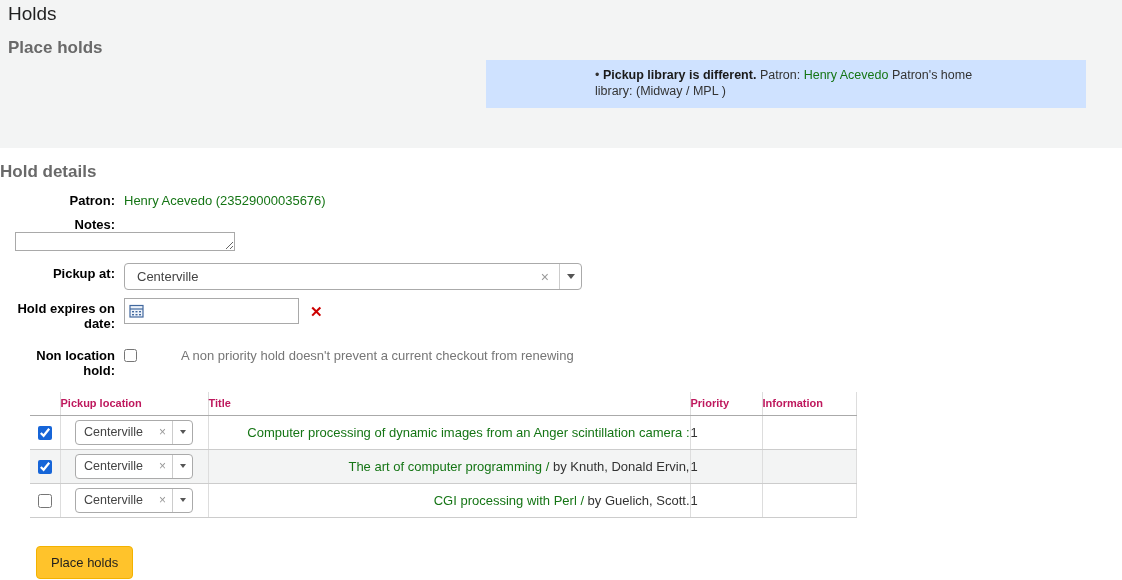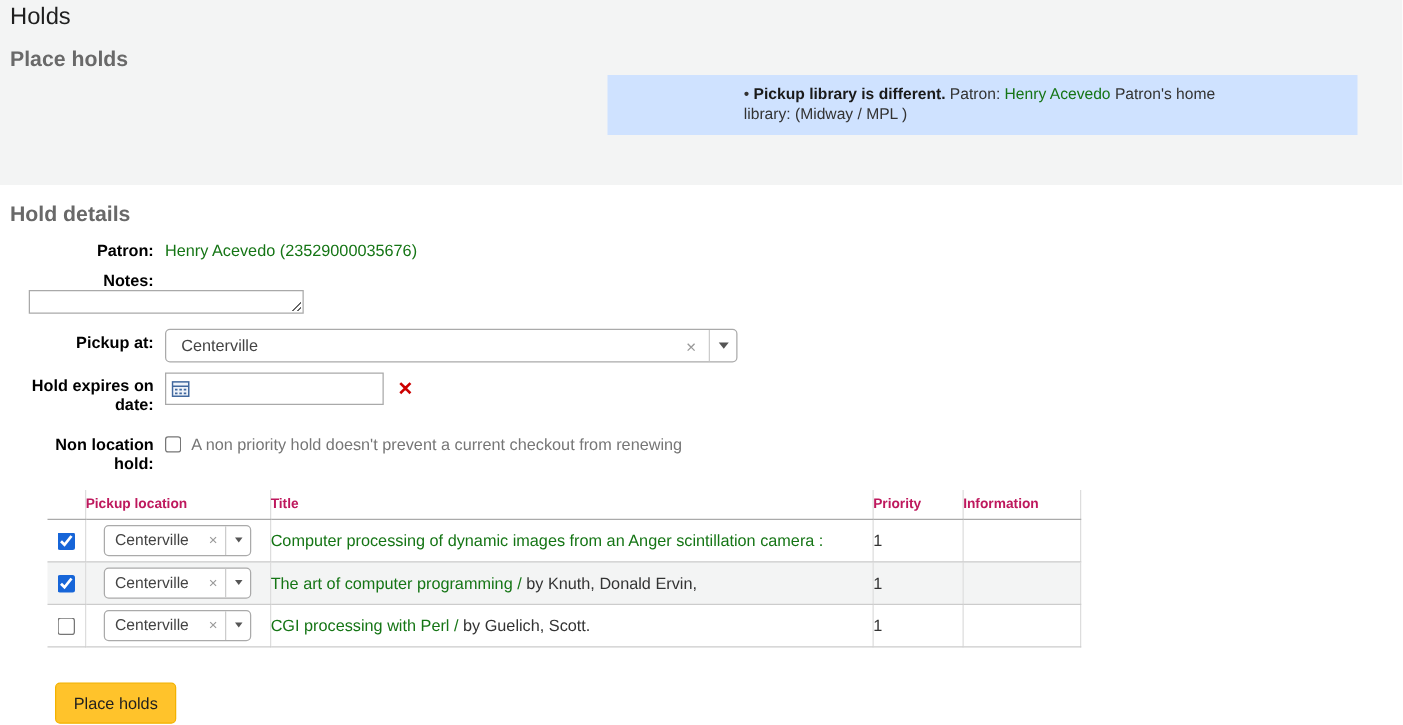--- a/index.html
+++ b/index.html
@@ -17,21 +17,21 @@
     position:absolute; left:486px; top:60px; width:600px; height:48px;
     background:#cfe2ff; text-align:center; overflow:hidden;
   }
   .alert-inner {
     display:inline-block; text-align:left; width:382px; margin-top:7px;
     font-size:12.5px; line-height:16px; color:#333;
   }
   .alert-inner b { color:#1a1a1a; }
   a.green-link { color:#157515; text-decoration:none; cursor:pointer; }
   
-  .main { padding-left:8px; }
+  .main { }
   .h3 { margin:0; padding:14px 0 8px 0; font-size:17px; font-weight:bold; color:#696969; }
   .form { padding-left:15px; }
   .frow { display:flex; align-items:flex-start; }
   .flabel {
     width:100px; min-width:100px; text-align:right; font-weight:bold;
     margin-right:9px; font-size:13px; line-height:15px; color:#000; padding-top:3px;
   }
   .fval { padding-top:3px; }
   .mb6{margin-bottom:6px;} .mb9{margin-bottom:9px;flex-direction:column;} .mb8{margin-bottom:8px;}
   .mb14{margin-bottom:14px;} .mb12{margin-bottom:12px;}
@@ -55,40 +55,40 @@
     border-right:4px solid transparent; border-top:5px solid #555;
   }
   
   .date-wrap { display:flex; align-items:center; }
   .date-input {
     width:175px; height:26px; border:1px solid #a9a9a9; background:#fff;
     display:flex; align-items:center; padding-left:4px;
   }
   .red-x { color:#cc0000; font-weight:bold; font-size:15px; margin-left:11px; line-height:1; cursor:pointer; }
   
-  .npwrap { display:flex; align-items:flex-start; padding-top:3px; }
+  .npwrap { display:flex; align-items:flex-start; padding-top:3px;gap:36px; }
   .npwrap input { width:13px; height:13px; margin:1px 0 0 0; accent-color:#1665d8; }
   .hint { color:#767676; margin-left:8px; font-size:13px; }
   
   table.holds {
     border-collapse:collapse; margin:14px 0 0 30px; width:826px; table-layout:fixed;
   }
   table.holds th {
     font-weight:bold; font-size:11px; height:23px; text-align:left;
     color:#be185d; border-right:1px solid #ddd; border-bottom:1px solid #aaa;
     padding:0;
   }
   table.holds td {
     height:34px; font-size:13px; color:#333;
     border-right:1px solid #ddd; border-bottom:1px solid #ccc; padding:0;
   }
   tr.stripe td { background:#f3f4f4; }
   td.c-check, th.c-check { text-align:center; }
   td.c-check input { width:14px; height:14px; accent-color:#1665d8; margin:0; vertical-align:middle; }
-  td.c-title { padding-left:20px; }
+  td.c-title { padding-left:20px;text-align:right; }
   td.c-prio { padding-left:12px; }
   .mini-select {
     width:118px; height:25px; border:1px solid #aaa; border-radius:4px;
     background:#fff; display:flex; align-items:center; margin:0 auto; cursor:pointer;
   }
   .ms-text { flex:1; padding-left:8px; color:#444; font-size:12.5px; white-space:nowrap; overflow:hidden; text-align:left; }
   .ms-clear { color:#999; font-size:12px; padding:0 6px 0 2px; cursor:pointer; }
   .ms-arrowbox {
     width:20px; align-self:stretch; border-left:1px solid #ccc;
     display:flex; align-items:center; justify-content:center;

